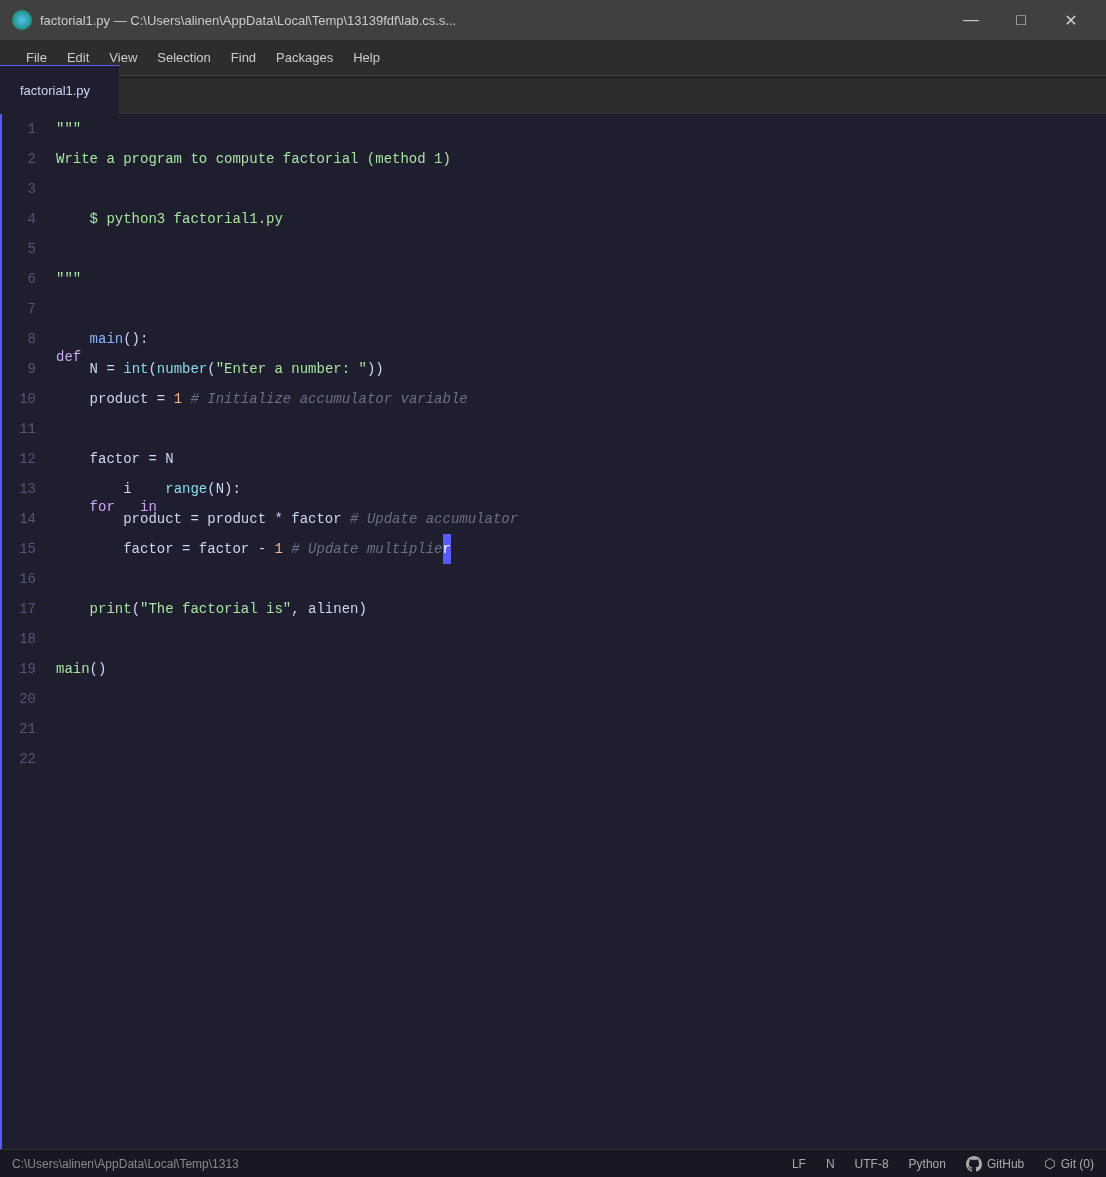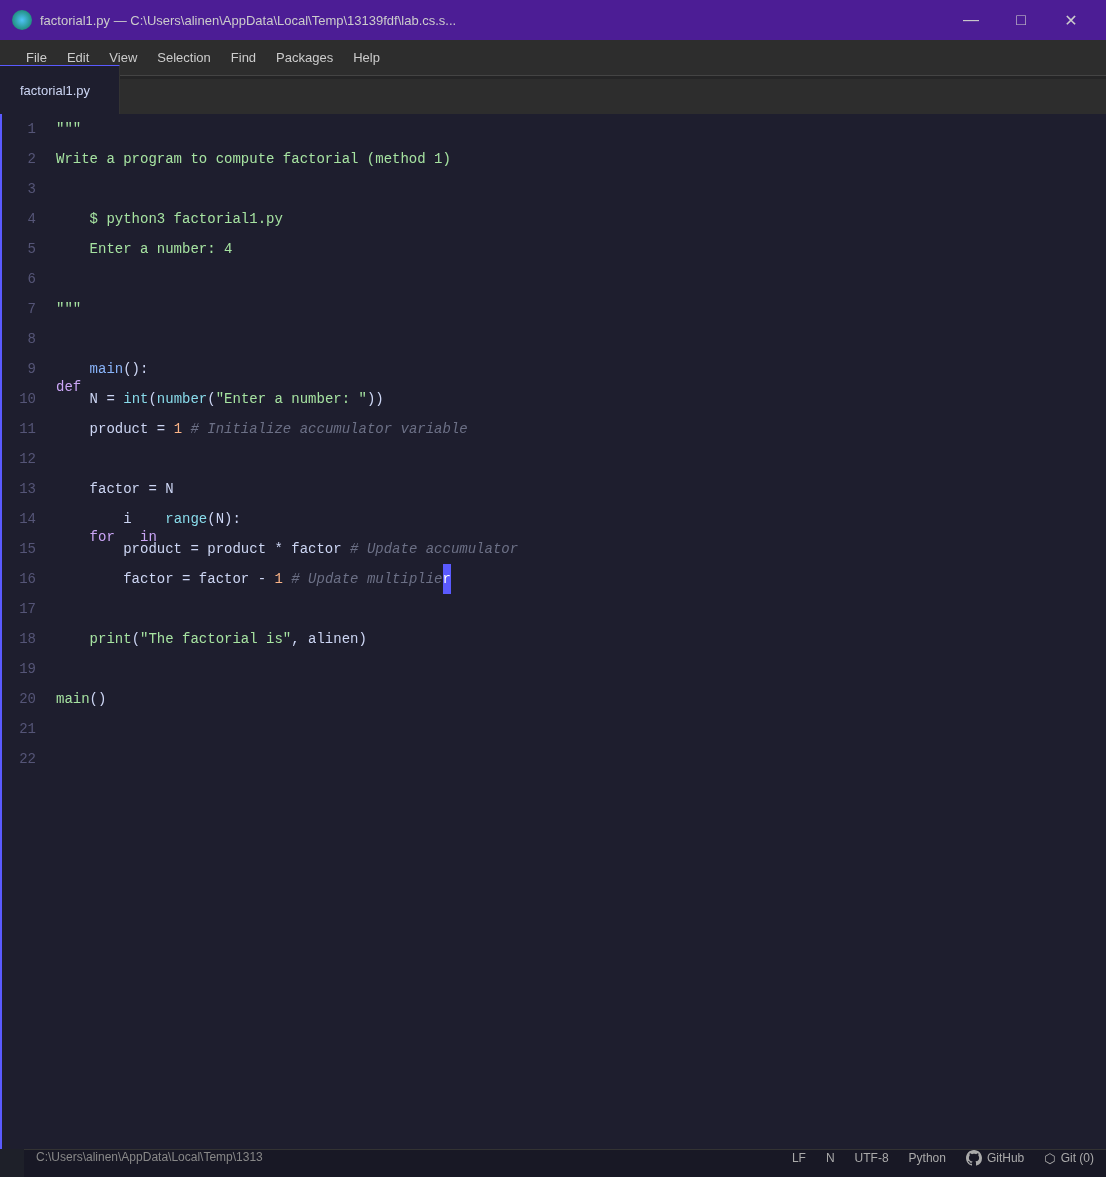--- a/index.html
+++ b/index.html
@@ -8,21 +8,21 @@
       background: #1e2029;
       color: #cdd6f4;
       width: 1106px;
       height: 1177px;
       overflow: hidden;
       display: flex;
       flex-direction: column;
     }
     
     .titlebar {
-      background: #4c1d95;
+      background: #404040;
       display: flex;
       align-items: center;
       justify-content: space-between;
       padding: 0 12px;
       height: 40px;
       flex-shrink: 0;
     }
     .titlebar-left {
       display: flex;
       align-items: center;
@@ -156,26 +156,25 @@
     }
 
     
     .statusbar {
       background: #181825;
       color: #aaaaaa;
       font-family: Segoe UI, sans-serif;
       font-size: 12px;
       height: 28px;
       display: flex;
-      align-items: flex-start;
+      align-items: center;
       padding: 0 12px;
       gap: 32px;
       flex-shrink: 0;
       border-top: 1px solid #333;
-      margin-left: 24px;
     }
     .statusbar-left { color: #888; flex: 1; }
     .statusbar-right {
       display: flex;
       gap: 20px;
       align-items: center;
     }
     .status-item {
       display: flex;
       align-items: center;
@@ -255,23 +254,20 @@
     <div class="code-line">
       <span class="c-string">Write a program to compute factorial (method 1)</span>
     </div>
 
     <div class="code-line"></div>
 
     <div class="code-line">
       <span class="c-string">    $ python3 factorial1.py</span>
     </div>
 
-    <div class="code-line">
-      <span class="c-string">    Enter a number: 4</span>
-    </div>
 
 
     <div class="code-line"></div>
 
     <div class="code-line">
       <span class="c-string">"""</span>
     </div>
 
     <div class="code-line"></div>
 

